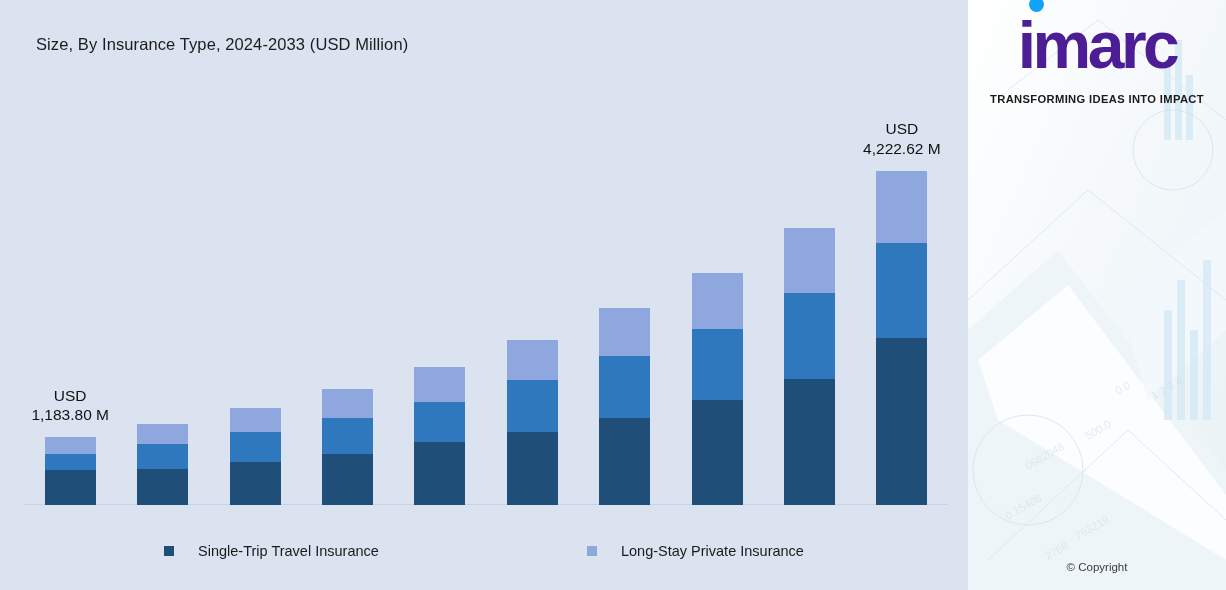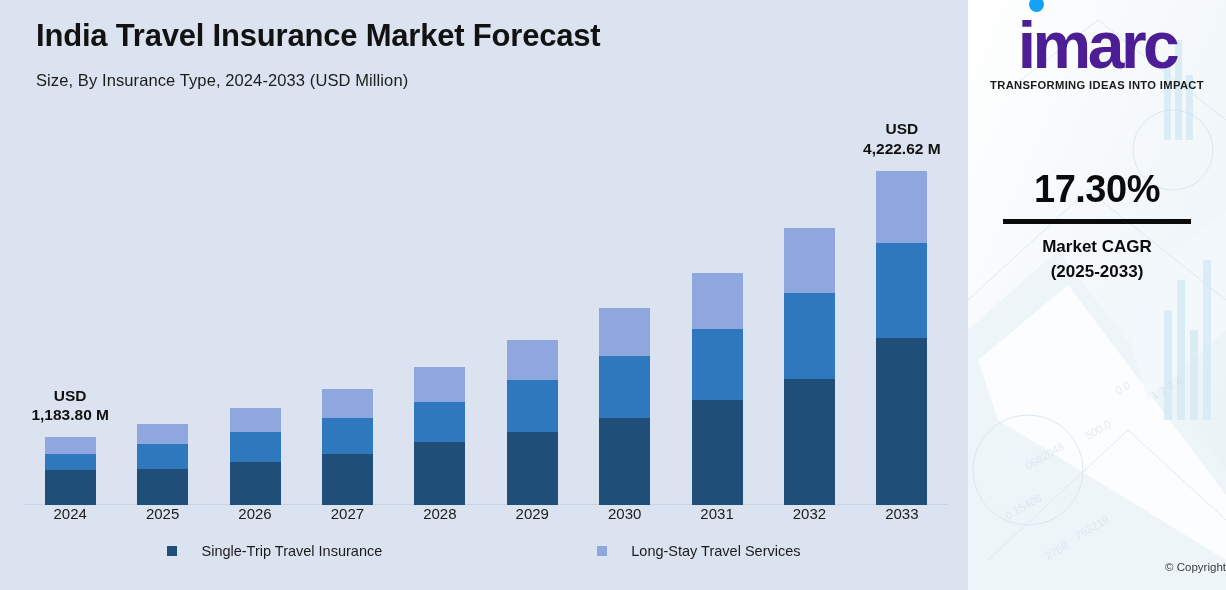--- a/index.html
+++ b/index.html
@@ -52,21 +52,21 @@
   }
   .seg { width: 100%; }
   .seg-long  { background: #8ea7de; }
   .seg-multi { background: #3078be; }
   .seg-single{ background: #1f4e79; }
 
   .bar-label {
     position: absolute;
     left: 50%; transform: translateX(-50%);
     text-align: center;
-    font-size: 15.5px; font-weight: bold; color: #111;
+    font-size: 15.5px; font-weight: normal; color: #111;
     line-height: 1.28;
     white-space: nowrap;
   }
 
   .xaxis {
     position: absolute; left: 24px; right: 20px; top: 505px;
     display: flex; justify-content: space-around;
   }
   .xtick {
     width: 94px; text-align: center;
@@ -102,45 +102,44 @@
     font-size: 66px; font-weight: bold; color: #4c1d95;
     letter-spacing: -3.5px; line-height: 0.95;
     position: relative; display: inline-block;
   }
   .logo-dot {
     position: absolute; left: 11px; top: -17px;
     width: 15px; height: 15px; border-radius: 50%;
     background: #11a3f5;
   }
   .logo-tagline {
-    margin-top: 2px;
+    margin-top: 16px;
     font-size: 11.2px; font-weight: bold; color: #1a1a1a;
     letter-spacing: 0.35px;
   }
 
   .cagr-block { margin-top: 77px; text-align: center; width: 100%; }
   .cagr-value { font-size: 38px; font-weight: bold; color: #0b0b0b; letter-spacing: -0.5px; }
   .cagr-rule { width: 188px; height: 5px; background: #0b0b0b; margin: 8px auto 10px; }
   .cagr-label { font-size: 17px; font-weight: bold; color: #0b0b0b; line-height: 1.5; }
 
   .copyright {
     position: absolute; bottom: 14px; left: 0; width: 100%;
-    text-align: right;
+    text-align: center;
     font-size: 11.5px; color: #3b3b3b; line-height: 1.45; margin-top: 11px;
   }
 </style>
 </head>
 <body>
 
 <div id="root">
 
   <div class="chart-panel">
 
     <div class="titles">
-      <div class="chart-title">India Travel Insurance Market Forecast</div>
       <div class="chart-subtitle">Size, By Insurance Type, 2024-2033 (USD Million)</div>
     </div>
 
     <div class="plot">
       <div class="baseline"></div>
       <div class="bars" id="bars">
           <div class="bar-group">
             <div class="bar">
               <div class="seg seg-long" style="height: 16.71px; background: rgb(142, 167, 222);"></div>
               <div class="seg seg-multi" style="height: 16px; background: rgb(48, 120, 190);"></div>
@@ -214,41 +213,29 @@
               <div class="seg seg-single" style="height: 167.1px; background: rgb(31, 78, 121);"></div>
             </div>
             <div class="bar-label" style="bottom: 346px;">
               <div>USD</div>
               <div>4,222.62 M</div>
             </div>
           </div>
         </div>
     </div>
 
-    <div class="xaxis" id="xaxis">
-        <div class="xtick">2024</div>
-        <div class="xtick">2025</div>
-        <div class="xtick">2026</div>
-        <div class="xtick">2027</div>
-        <div class="xtick">2028</div>
-        <div class="xtick">2029</div>
-        <div class="xtick">2030</div>
-        <div class="xtick">2031</div>
-        <div class="xtick">2032</div>
-        <div class="xtick">2033</div>
-      </div>
 
     <div class="legend" id="legend">
         <div class="legend-item">
           <span class="legend-swatch" style="background: rgb(31, 78, 121);"></span>
           <span class="legend-text">Single-Trip Travel Insurance</span>
         </div>
         <div class="legend-item">
           <span class="legend-swatch" style="background: rgb(142, 167, 222);"></span>
-          <span class="legend-text">Long-Stay Travel Services</span>
+          <span class="legend-text">Long-Stay Private Insurance</span>
         </div>
       </div>
   </div>
 
   <div class="brand-panel">
 
     <svg class="brand-bg" viewBox="0 0 258 590" preserveAspectRatio="none" aria-hidden="true">
       <defs>
         <linearGradient id="gw" x1="0" y1="0" x2="1" y2="1">
           <stop offset="0%" stop-color="#ffffff"></stop>
@@ -291,26 +278,20 @@
     <div class="brand-inner">
 
       <div class="logo-wrap">
         <div class="logo-word">
           <span class="logo-dot"></span>
           <span>imarc</span>
         </div>
         <div class="logo-tagline">TRANSFORMING IDEAS INTO IMPACT</div>
       </div>
 
-      <div class="cagr-block">
-        <div class="cagr-value">17.30%</div>
-        <div class="cagr-rule"></div>
-        <div class="cagr-label">Market CAGR</div>
-        <div class="cagr-label">(2025-2033)</div>
-      </div>
 
       <div class="copyright">
         <div>© Copyright</div>
       </div>
 
     </div>
   </div>
 </div>
 
 </body></html>

